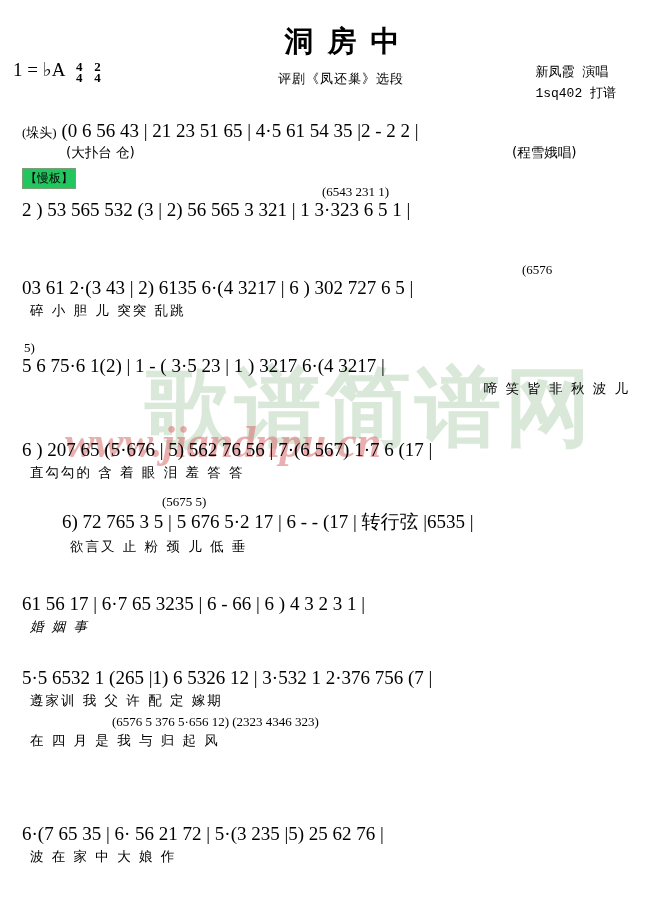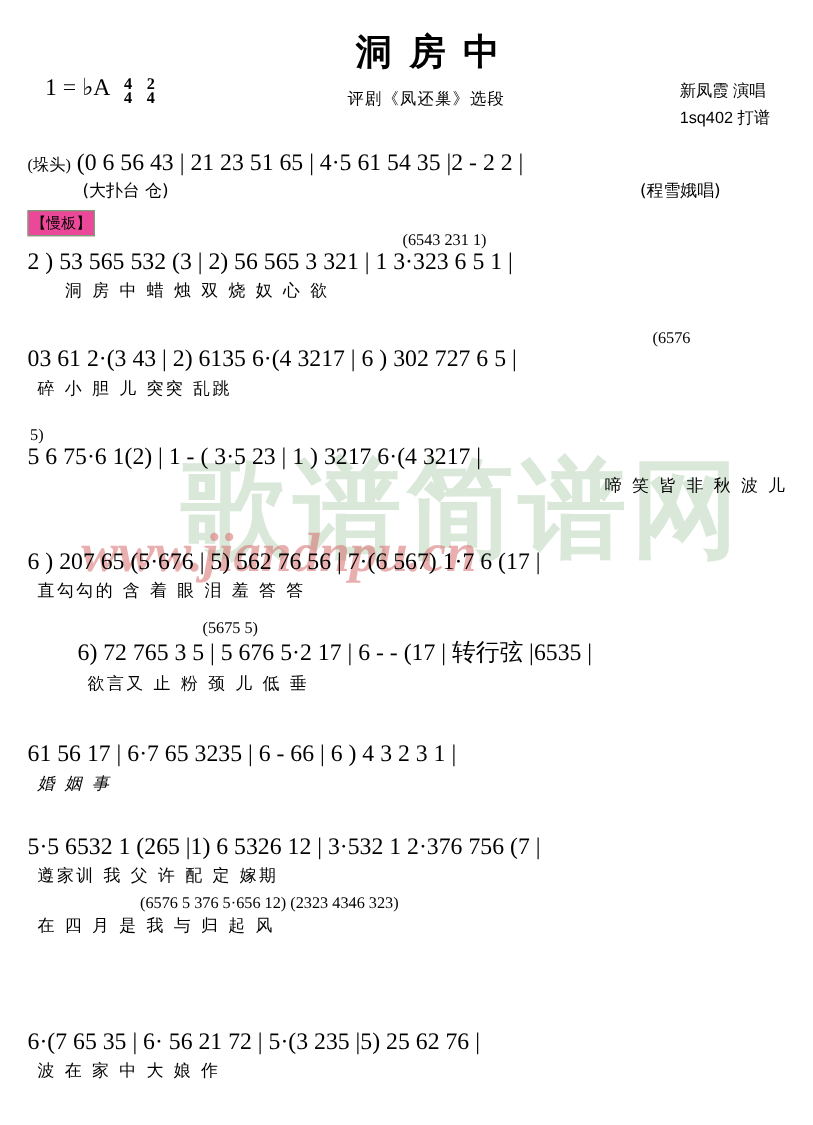--- a/index.html
+++ b/index.html
@@ -55,48 +55,48 @@
     font-family:"DejaVu Sans", sans-serif;
     font-size:13px;
     margin-top:8px;
     letter-spacing:1px;
     position:relative;
     left:16px;
   }
   .meta{
     position:absolute;
     right:34px;top:62px;
-    font-family:Liberation Sans, sans-serif;
+    font-family:Liberation Mono, monospace;
     font-size:13px;
     line-height:21px;
     text-align:left;
   }
   .keysig{
     position:absolute;
-    left:36px;top:58px;
+    left:13px;top:58px;
     font-family:"Liberation Serif", serif;
     font-size:19px;
     white-space:nowrap;
   }
   .frac{
     display:inline-block;
     vertical-align:-6px;
     text-align:center;
     font-size:13px;
     line-height:11px;
     margin-left:7px;
     font-weight:bold;
   }
   .frac b{display:block;font-weight:bold;}
 
   
   .tempo{
     position:absolute;
     left:22px;top:168px;
-    background:#ec4899;
+    background:#22c55e;
     border:1px solid #7aa07a;
     font-family:"DejaVu Sans", sans-serif;
     font-size:12px;
     padding:1px 2px;
     letter-spacing:0px;
   }
 
   
   .row{
     position:absolute;
@@ -164,21 +164,20 @@
         <span style="margin-left:44px;">(大扑台          仓)</span>
         <span style="position:absolute;left:490px;">(程雪娥唱)</span>
       </div>
     </div>
 
     <div class="tempo">【慢板】</div>
 
     <div class="row" style="top:184px;">
       <div class="above" style="padding-left:300px;">(6543   231        1)</div>
       <div class="notes">2 ) 53  565  532 (3 | 2) 56  565  3  321 | 1  3·323   6 5 1 |</div>
-      <div class="lyr" style="padding-left:30px;letter-spacing:2px;">洞  房    中      蜡 烛 双   烧     奴   心  欲</div>
     </div>
 
     <div class="row" style="top:262px;">
       <div class="above" style="padding-left:500px;">(6576</div>
       <div class="notes">03  61  2·(3 43 | 2) 6135  6·(4 3217 | 6 ) 302  727  6  5 |</div>
       <div class="lyr" style="padding-left:8px;letter-spacing:2px;">碎              小 胆 儿            突突 乱跳</div>
     </div>
 
     <div class="row" style="top:340px;">
       <div class="above" style="padding-left:2px;">5)</div>

